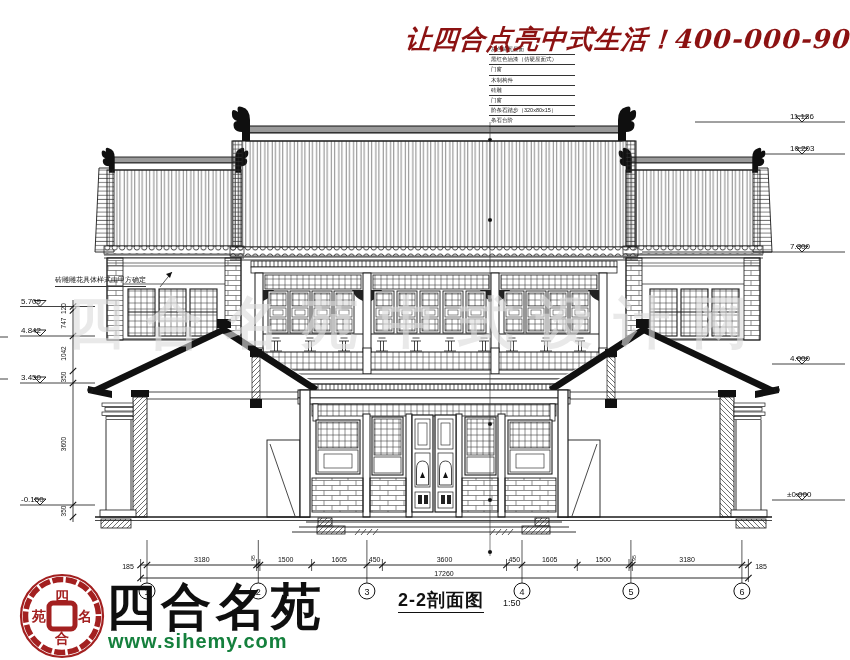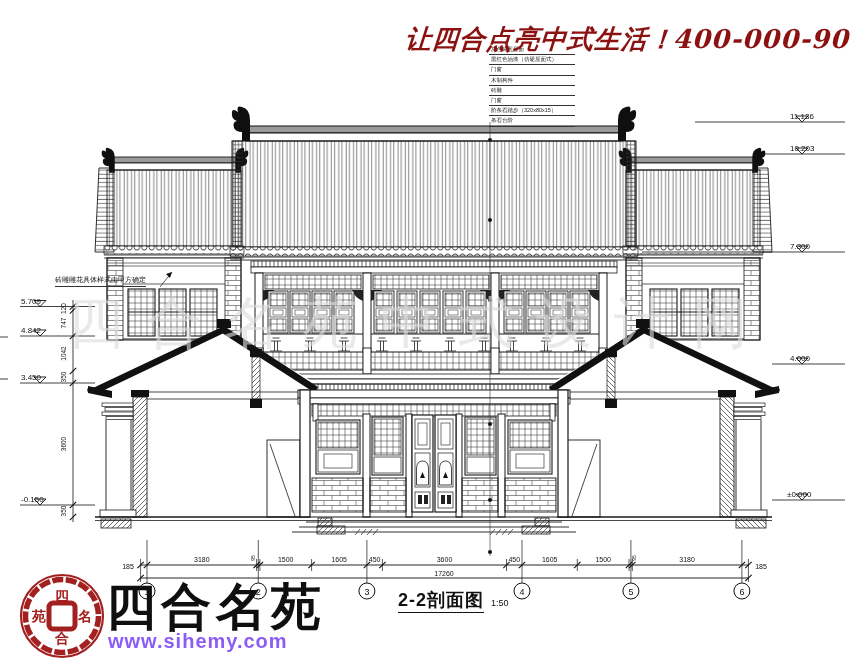--- a/index.html
+++ b/index.html
@@ -1,38 +1,38 @@
 <!DOCTYPE html>
 <html><head>
 <meta charset="utf-8">
 <style>
   html,body{margin:0;padding:0;background:#fff;}
   #stage{position:relative;width:850px;height:660px;background:#fff;overflow:hidden;
          font-family:"Liberation Sans",sans-serif;}
   #drawing{position:absolute;left:0;top:0;z-index:1;}
   .watermark{position:absolute;left:68px;top:286px;z-index:2;font-size:56px;
              font-family:"DejaVu Serif",serif;color:#dcdcdc;opacity:.62;
-             letter-spacing:22px;white-space:nowrap;pointer-events:none;}
+             letter-spacing:22px;white-space:nowrap;pointer-events:none;font-weight:bold;}
   .slogan{position:absolute;left:405px;top:22px;z-index:5;white-space:nowrap;
           font-family:"DejaVu Serif",serif;font-style:italic;font-weight:bold;
           color:#8c1212;font-size:26px;letter-spacing:1px;transform:skewX(-4deg);}
   .roof-stack{position:absolute;left:489px;top:45px;z-index:4;width:86px;
               font-size:5.5px;line-height:8.4px;color:#222;}
   .roof-stack div{border-bottom:0.8px solid #333;padding-left:2px;height:9.2px;
                   overflow:hidden;white-space:nowrap;}
   .left-note{position:absolute;left:55px;top:275px;z-index:3;font-size:7px;color:#111;
              border-bottom:1px solid #333;padding-bottom:1px;white-space:nowrap;}
   .titleblock{position:absolute;left:398px;top:588px;z-index:3;white-space:nowrap;color:#111;}
   .titleblock .tname{font-size:18px;font-weight:bold;letter-spacing:1px;
                      border-bottom:1.6px solid #111;padding-bottom:2px;}
-  .titleblock .tscale{font-size:9px;margin-left:7px;}
+  .titleblock .tscale{font-size:9px;margin-left:19px;}
   .brand{position:absolute;left:106px;top:574px;z-index:3;font-family:"DejaVu Serif",serif;
          font-weight:900;font-size:50px;color:#0f0f0f;letter-spacing:5px;white-space:nowrap;}
   .website{position:absolute;left:108px;top:630px;z-index:3;font-weight:bold;
-           font-size:20px;color:#8b5cf6;letter-spacing:1px;}
+           font-size:20px;color:#15803d;letter-spacing:1px;}
 </style>
 </head>
 <body>
 
 <div id="stage">
 
 <svg id="drawing" width="850" height="660" viewBox="0 0 850 660">
   <defs>
     <pattern id="pTile" width="7.4" height="14" patternUnits="userSpaceOnUse">
       <path d="M1.6 0V14 M5.8 0V14" stroke="#2c2c2c" stroke-width="0.6" fill="none"></path>

